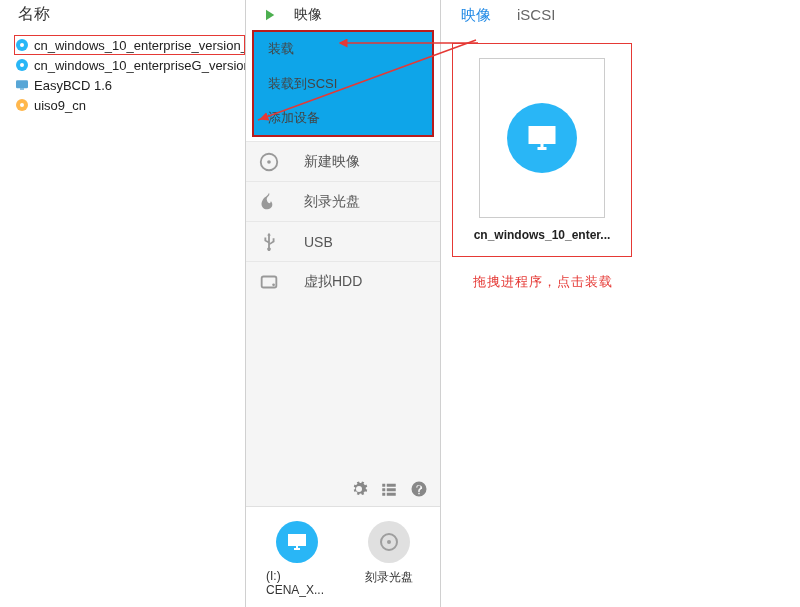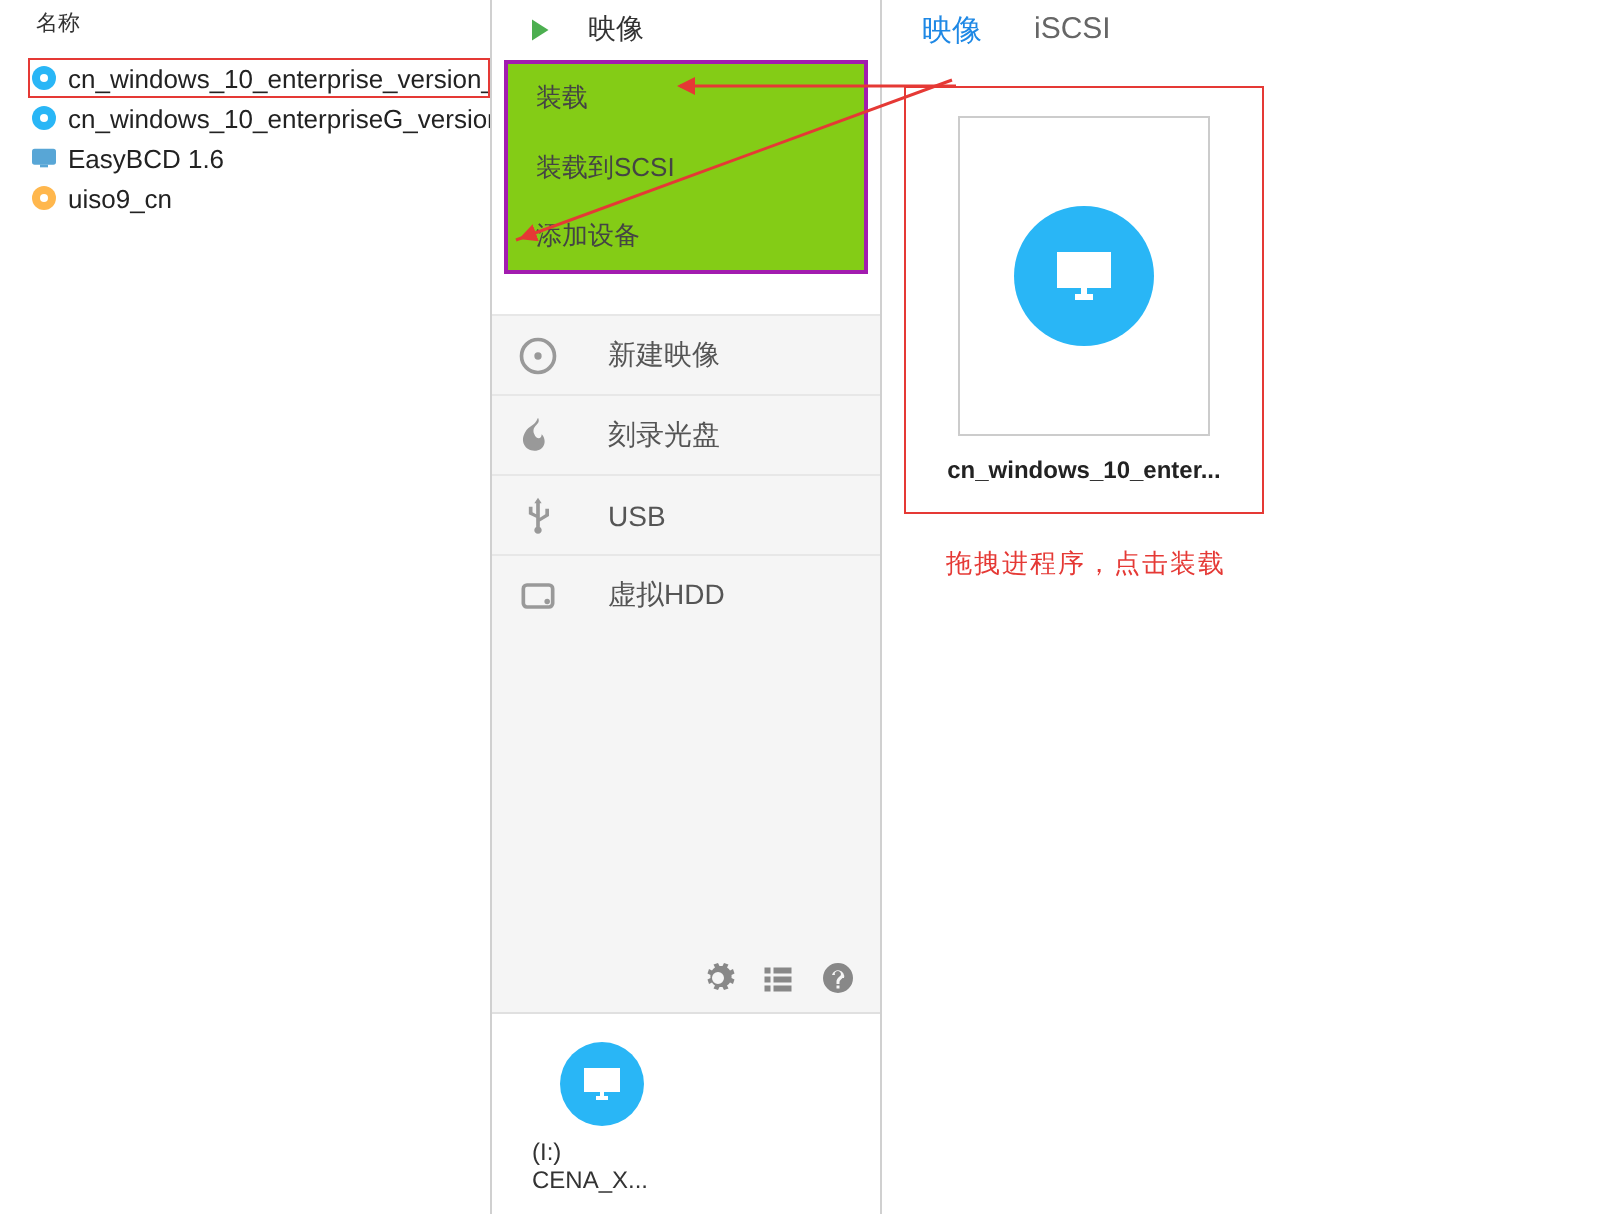--- a/index.html
+++ b/index.html
@@ -1,36 +1,36 @@
 <!DOCTYPE html>
 <html><head>
 <meta charset="utf-8">
 <style>
 * { box-sizing: border-box; margin: 0; padding: 0; font-family: "Microsoft YaHei", "Segoe UI", sans-serif; }
 body { width: 800px; height: 607px; background: #fff; overflow: hidden; position: relative; }
 
 .left-pane { position: absolute; left: 0; top: 0; width: 245px; height: 607px; background: #fff; }
-.col-header { padding: 4px 18px; font-size: 11px; color: #333; }
+.col-header { padding: 4px 18px; font-size: 16px; color: #333; }
 .file-list { padding: 6px 0 0 14px; }
 .file-row { display: flex; align-items: center; gap: 4px; padding: 2px 0; font-size: 13px; color: #222; white-space: nowrap; }
 .file-row.sel { outline: 1px solid #e53935; outline-offset: -1px; }
 .ico { width: 16px; height: 16px; display: inline-flex; align-items: center; justify-content: center; flex-shrink: 0; }
 
 .mid-pane { position: absolute; left: 245px; top: 0; width: 196px; height: 607px; border-left: 1px solid #d0d0d0; border-right: 1px solid #d0d0d0; background: #fafafa; display: flex; flex-direction: column; }
 .mid-top { background: #fff; }
 .mid-head { display: flex; align-items: center; gap: 14px; padding: 0 12px; height: 30px; font-size: 14px; color: #333; }
-.submenu { border: 2px solid #a21caf; margin: 0 6px 20px 6px; background: #84cc16; }
+.submenu { border: 2px solid #b91c1c; margin: 0 6px 4px 6px; background: #0ea5e9; }
 .submenu-item { padding: 8px 14px; font-size: 13px; color: #444; }
 .submenu-item.first { border-bottom: 1px solid transparent; }
 .cat-row { display: flex; align-items: center; gap: 24px; padding: 0 12px; height: 40px; font-size: 14px; color: #555; border-top: 1px solid #e7e7e7; background: #f5f5f5; }
 .cat-icon { width: 22px; height: 22px; display: inline-flex; align-items: center; justify-content: center; color: #999; }
 .mid-spacer { flex: 1; background: #f5f5f5; }
 .mid-tools { display: flex; justify-content: flex-end; gap: 12px; padding: 8px 12px; background: #f5f5f5; border-bottom: 1px solid #e0e0e0; }
 .tool-ico { width: 18px; height: 18px; color: #888; }
-.mid-bottom { height: 100px; background: #fff; display: flex; align-items: flex-start; gap: 30px; padding: 14px 20px; flex-direction: column; }
+.mid-bottom { height: 100px; background: #fff; display: flex; align-items: flex-start; gap: 30px; padding: 14px 20px; }
 .bottom-item { display: flex; flex-direction: column; align-items: center; gap: 6px; font-size: 12px; color: #333; width: 70px; }
 .circle-ico { width: 42px; height: 42px; border-radius: 50%; display: flex; align-items: center; justify-content: center; }
 .circle-blue { background: #29b6f6; color: #fff; }
 .circle-grey { background: #e0e0e0; color: #9e9e9e; }
 
 .right-pane { position: absolute; left: 441px; top: 0; width: 359px; height: 607px; background: #fff; }
 .tabs { display: flex; gap: 26px; padding: 6px 20px; font-size: 15px; }
 .tab { color: #666; }
 .tab.active { color: #1e88e5; }
 .drop-zone { margin: 12px 11px; border: 1px solid #e53935; padding: 14px; width: 180px; display: flex; flex-direction: column; align-items: center; }

